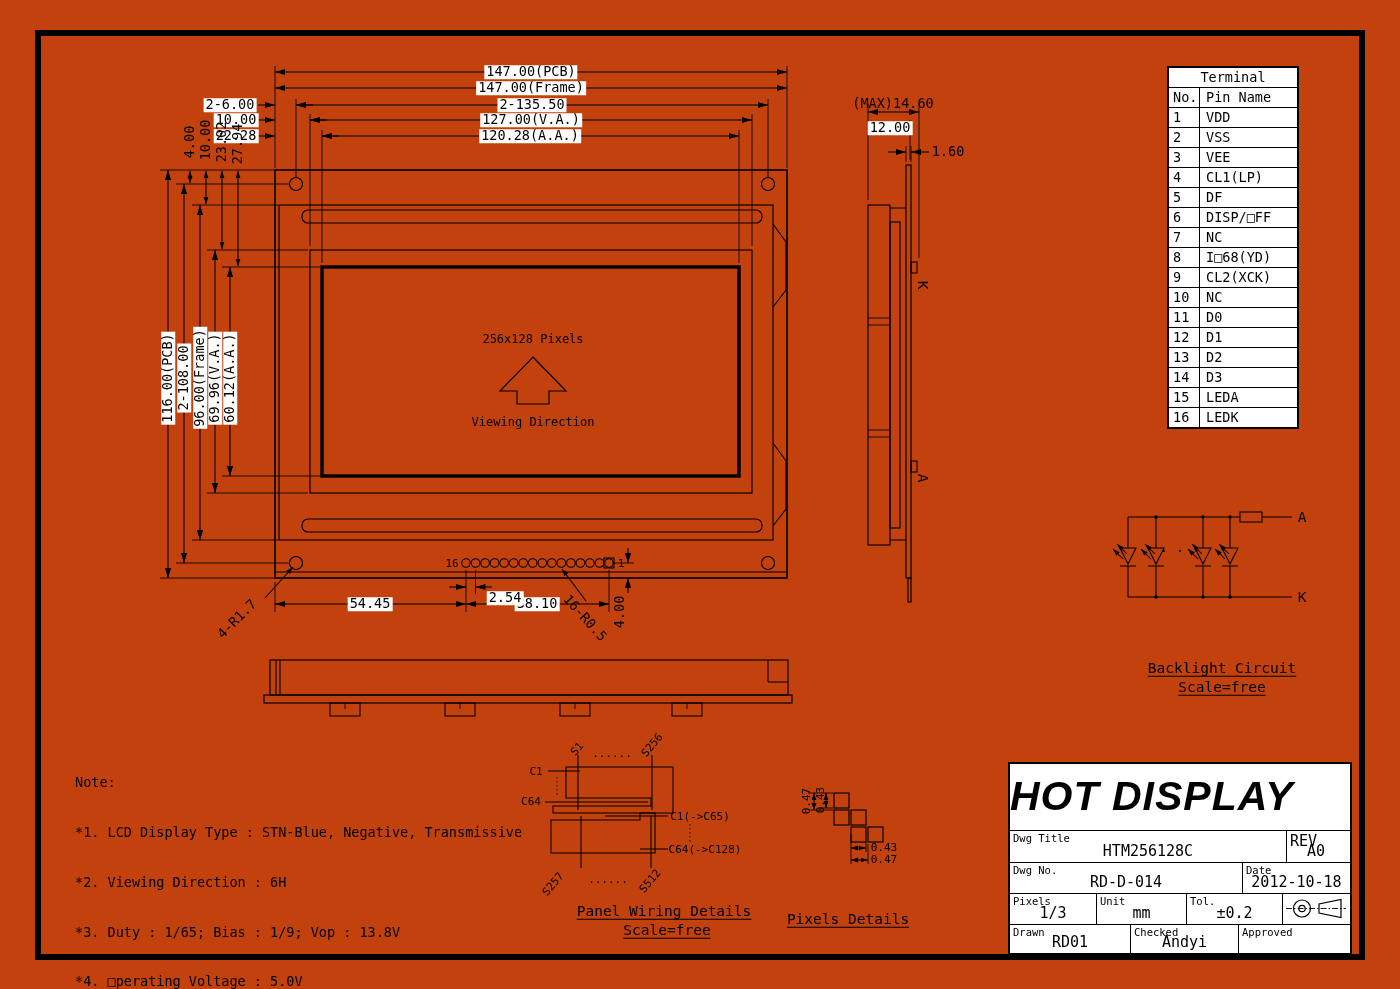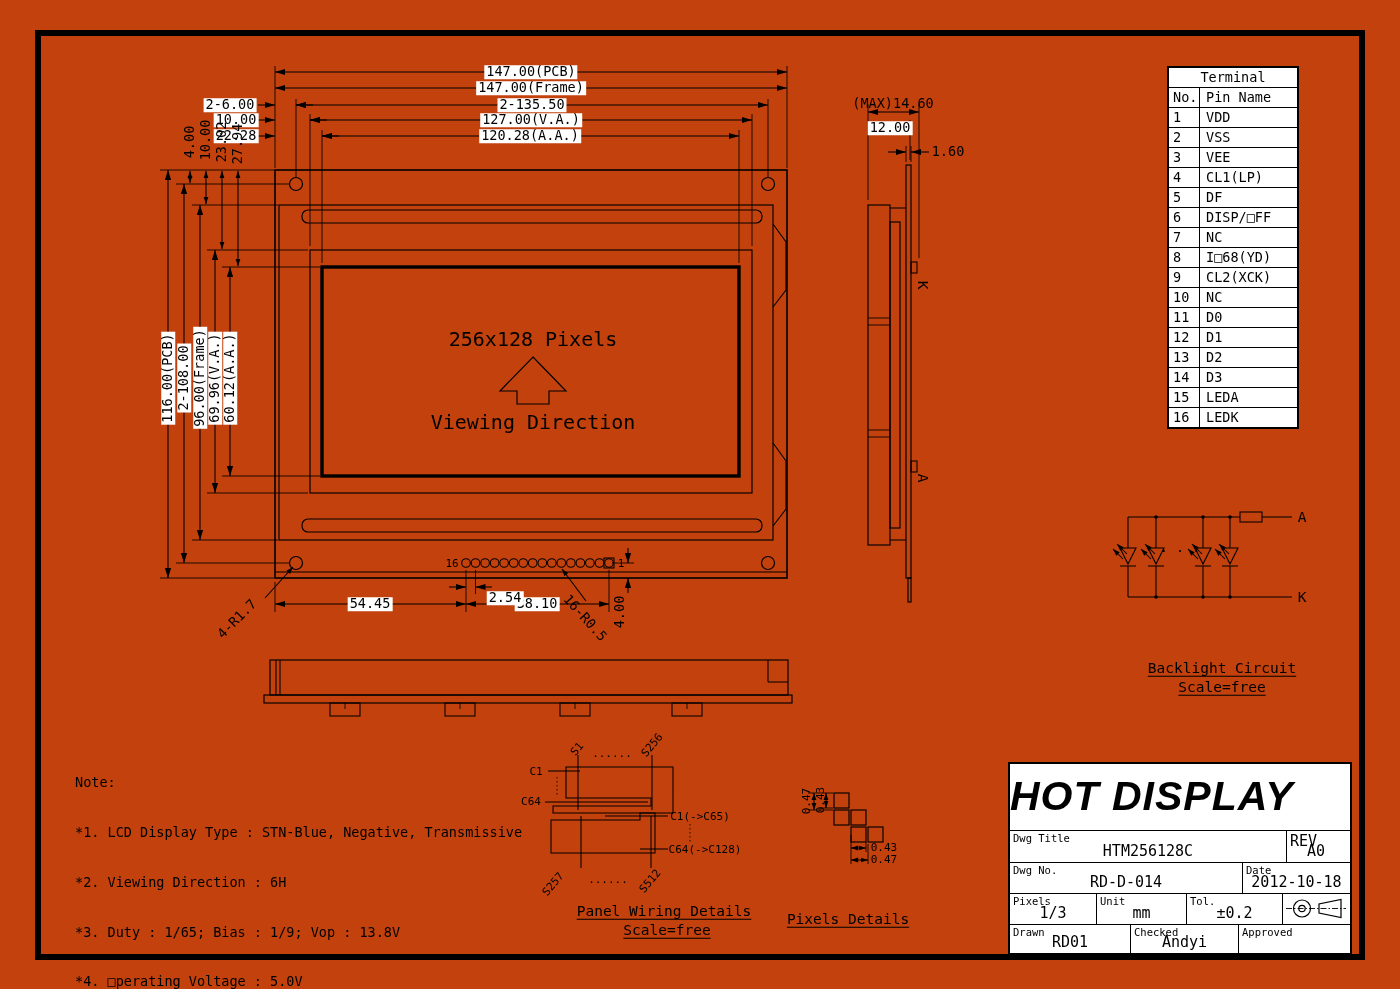--- a/index.html
+++ b/index.html
@@ -15,21 +15,21 @@
   .t{position:absolute;font-size:13.5px;line-height:1;white-space:nowrap;}
   .c{transform:translate(-50%,-50%);}
   .bg{background:#fff;padding:0 2px;}
   .r90{transform:translate(-50%,-50%) rotate(-90deg);}
   .r90cw{transform:translate(-50%,-50%) rotate(90deg);}
   .r45{transform:translate(-50%,-50%) rotate(-45deg);}
   .r48{transform:translate(-50%,-50%) rotate(48deg);}
   .r50{transform:translate(-50%,-50%) rotate(-50deg);}
   .f11{font-size:11px;}
   .f14{font-size:14.5px;}
-  .f17{font-size:20px;}
+  .f17{font-size:12px;}
   .ul{text-decoration:underline;text-underline-offset:3px;}
   .notes{position:absolute;left:75px;top:741px;font-size:13.5px;line-height:16.6px;white-space:pre;}
   
   .term{position:absolute;left:1167px;top:66px;width:132px;border:2px solid #000;background:#fff;box-sizing:border-box;}
   .term .tt{height:19px;line-height:19px;text-align:center;border-bottom:1.6px solid #000;font-size:13.5px;}
   .term .row{display:flex;height:19px;line-height:18px;border-bottom:1.6px solid #000;font-size:13.5px;}
   .term .row:last-child{border-bottom:none;}
   .term .no{width:31px;border-right:1.6px solid #000;padding-left:4px;box-sizing:border-box;}
   .term .nm{flex:1;padding-left:6px;white-space:nowrap;}
   

